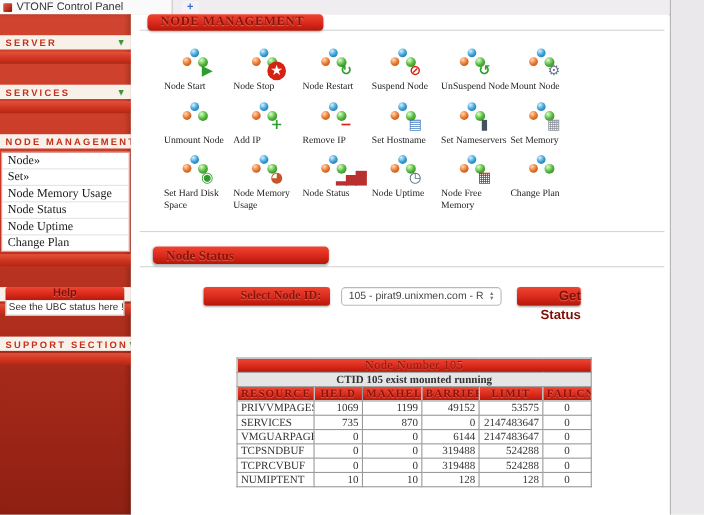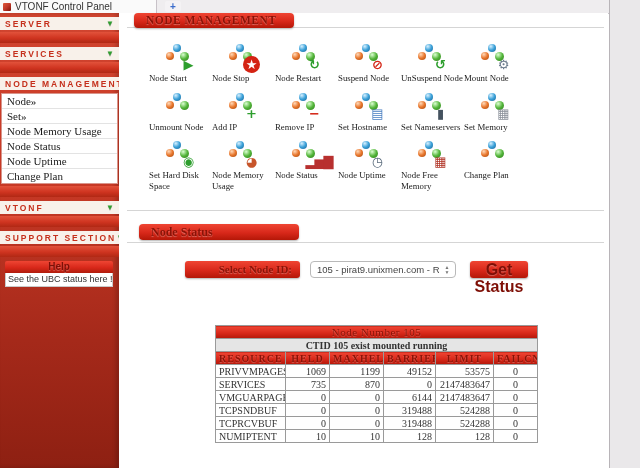--- a/index.html
+++ b/index.html
@@ -11,21 +11,21 @@
   .tab{position:absolute;left:0;top:0;width:157px;height:13px;background:#fafafa;border-right:1px solid #c8c2c8;display:flex;align-items:center;gap:4px;padding-left:3px;box-sizing:border-box;}
   .favicon{width:8px;height:8px;border-radius:1px;background:linear-gradient(135deg,#e05a3a 0%,#c0392b 50%,#7e1205 100%);flex:0 0 auto;}
   .tab-title{font-size:10px;color:#333;white-space:nowrap;overflow:hidden;}
   .newtab{position:absolute;left:165px;top:1px;width:16px;height:11px;text-align:center;color:#3b6ccc;font-weight:bold;font-size:10px;line-height:11px;background:#f4f2f4;border-radius:2px;}
 
   
   .rightstrip{position:absolute;top:0;right:0;width:31px;height:468px;background:#eae8ea;border-left:1px solid #b8b4b8;box-sizing:border-box;}
 
   
   .sidebar{position:absolute;left:0;top:13px;width:119px;height:455px;background:linear-gradient(180deg,#d14530 0%,#c93a26 35%,#a5291a 72%,#8e2012 100%);box-shadow:inset -3px 0 4px rgba(0,0,0,.18);}
-  .sb-head{height:13px;margin-top:4px;background:#f8f1ea;display:flex;align-items:center;justify-content:space-between;padding:0 5px;}
+  .sb-head{height:13px;margin-top:19px;background:#f8f1ea;display:flex;align-items:center;justify-content:space-between;padding:0 5px;}
   .sb-head-label{font-size:8.5px;font-weight:bold;letter-spacing:2px;color:#c5301c;white-space:nowrap;}
   .tri{color:#2f9e2f;font-size:8px;line-height:8px;text-shadow:0 1px 0 rgba(0,0,0,.25);}
   .tri::before{content:"▼";}
   .sb-bar{height:11px;margin-top:2px;background:linear-gradient(180deg,#e2523b 0%,#cf3420 55%,#b02814 100%);}
   .menu-box{margin:3px 1px 2px 1px;background:#fff;border:1px solid #d9948a;}
   .menu-item{font-family:"Liberation Serif",serif;font-size:11px;color:#1a1a1a;padding:1px 5px;height:12px;line-height:12px;border-bottom:1px solid #e3e3e3;white-space:nowrap;overflow:hidden;}
   .menu-item:last-child{border-bottom:none;}
   .helpbox{position:absolute;left:5px;right:6px;top:248px;}
   .help-title{background:linear-gradient(180deg,#ef4533 0%,#d8281a 55%,#b01c0c 100%);color:#7e0f06;font-weight:bold;font-size:10px;text-align:center;height:12px;line-height:12px;border-radius:2px 2px 0 0;text-shadow:0 1px 1px rgba(255,255,255,.3);}
   .help-body{background:#fff;font-size:9px;color:#333;padding:1px 2px;height:11px;line-height:11px;white-space:nowrap;overflow:hidden;border:1px solid #c9c9c9;border-top:none;}
@@ -49,21 +49,21 @@
   .glyph{position:absolute;right:-1px;bottom:-2px;width:17px;height:17px;line-height:17px;text-align:center;font-size:13px;font-weight:bold;font-family:"DejaVu Sans",sans-serif;border-radius:50%;letter-spacing:-1px;white-space:nowrap;}
   .icon-label{font-family:"Liberation Serif",serif;font-size:8.8px;color:#222;line-height:1.2;width:63px;}
 
   
   .form-label{position:absolute;left:66px;top:248px;width:115px;height:17px;background:linear-gradient(180deg,#ef4533 0%,#d8281a 55%,#b41708 100%);border-radius:3px;color:#8b1206;font-family:"Liberation Serif",serif;font-weight:bold;font-size:11px;line-height:17px;text-align:right;padding-right:8px;box-sizing:border-box;box-shadow:0 1px 2px rgba(0,0,0,.3);text-shadow:0 1px 1px rgba(255,255,255,.3);}
   .select{position:absolute;left:191px;top:248px;width:146px;height:17px;background:#fff;border:1px solid #b9b9b9;border-radius:4px;box-sizing:border-box;display:flex;align-items:center;padding:0 16px 0 6px;}
   .select-value{font-size:9.5px;color:#444;white-space:nowrap;overflow:hidden;}
   .stepper{position:absolute;right:2px;top:1px;width:12px;height:13px;display:flex;flex-direction:column;align-items:center;justify-content:center;color:#777;}
   .stepper::before{content:"▲";font-size:5px;line-height:5px;}
   .stepper::after{content:"▼";font-size:5px;line-height:5px;}
-  .get-status{position:absolute;left:351px;top:248px;width:58px;height:17px;background:linear-gradient(180deg,#ef4533 0%,#d8281a 55%,#b41708 100%);border-radius:3px;color:#7e0f06;font-weight:bold;font-size:16px;text-align:center;line-height:17px;box-shadow:0 1px 2px rgba(0,0,0,.35);text-shadow:0 1px 1px rgba(255,255,255,.3);}
+  .get-status{position:absolute;left:351px;top:248px;width:58px;height:17px;background:linear-gradient(180deg,#ef4533 0%,#d8281a 55%,#b41708 100%);border-radius:3px;color:#7e0f06;font-weight:bold;font-size:12px;text-align:right;line-height:17px;box-shadow:0 1px 2px rgba(0,0,0,.35);text-shadow:0 1px 1px rgba(255,255,255,.3);}
 
   
   .ubc-table{position:absolute;left:96px;top:312px;width:322px;border-collapse:collapse;table-layout:fixed;font-family:"Liberation Serif",serif;font-size:10px;color:#333;}
   .ubc-table th,.ubc-table td{border:1px solid #9a9a9a;padding:0 3px;height:12px;overflow:hidden;white-space:nowrap;}
   .t-title{background:linear-gradient(180deg,#ef4533 0%,#d8281a 55%,#b41708 100%);color:#8b1206;font-weight:normal;font-size:11px;text-align:center;letter-spacing:.5px;text-shadow:0 1px 1px rgba(255,255,255,.3);}
   .t-sub{text-align:center;background:#e5e5e5;font-size:10px;}
   .col-head th{background:linear-gradient(180deg,#ef4533 0%,#d8281a 55%,#b41708 100%);color:#8b1206;font-weight:bold;font-size:10px;letter-spacing:1px;text-align:center;text-shadow:0 1px 1px rgba(255,255,255,.3);}
   .ubc-table tbody td{background:#fff;text-align:right;}
   .ubc-table tbody td:first-child{text-align:left;}
   .ubc-table tbody td:last-child{text-align:center;}

